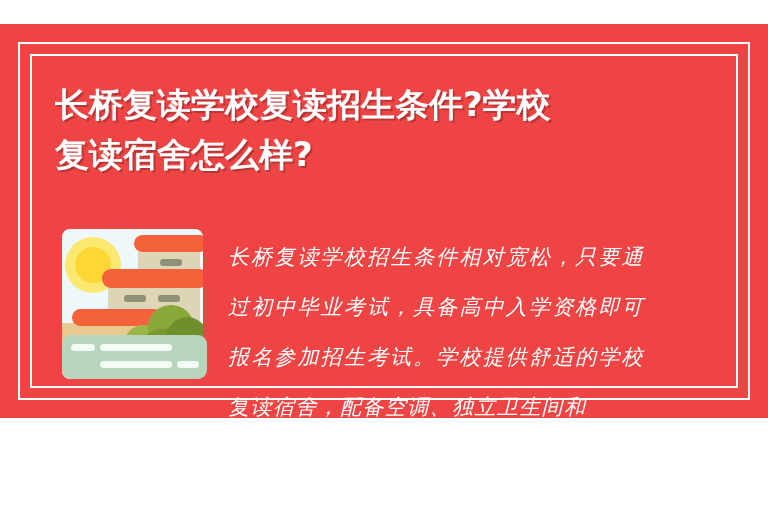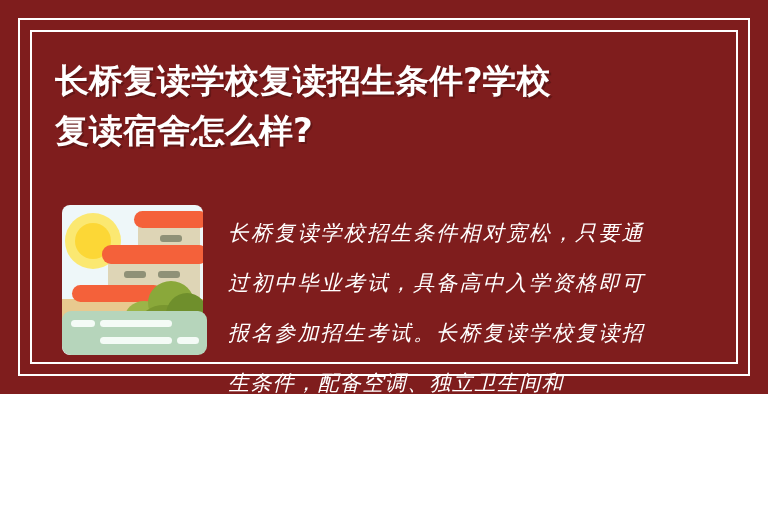--- a/index.html
+++ b/index.html
@@ -10,22 +10,23 @@
     width: 768px;
     height: 510px;
     overflow: hidden;
     font-family: "Liberation Sans", sans-serif;
   }
 
   #poster {
     position: relative;
     width: 768px;
     height: 394px;
-    background: #7f1d1d;
+    background: #ef4444;
     overflow: hidden;
+    margin-top: 24px;
   }
 
   
   .frame-outer {
     position: absolute;
     left: 18px;
     top: 18px;
     right: 18px;
     bottom: 18px;
     border: 2px solid #ffffff;
@@ -224,16 +225,16 @@
       </div>
 
       <div class="illu-card">
         <div class="card-line cl-1"></div>
         <div class="card-line cl-2"></div>
         <div class="card-line cl-3"></div>
         <div class="card-line cl-4"></div>
       </div>
     </div>
 
-    <div class="body-text">长桥复读学校招生条件相对宽松，只要通过初中毕业考试，具备高中入学资格即可报名参加招生考试。长桥复读学校复读招生条件，配备空调、独立卫生间和</div>
+    <div class="body-text">长桥复读学校招生条件相对宽松，只要通过初中毕业考试，具备高中入学资格即可报名参加招生考试。学校提供舒适的学校复读宿舍，配备空调、独立卫生间和</div>
 
   </div>
 </div>
 
 </body></html>

